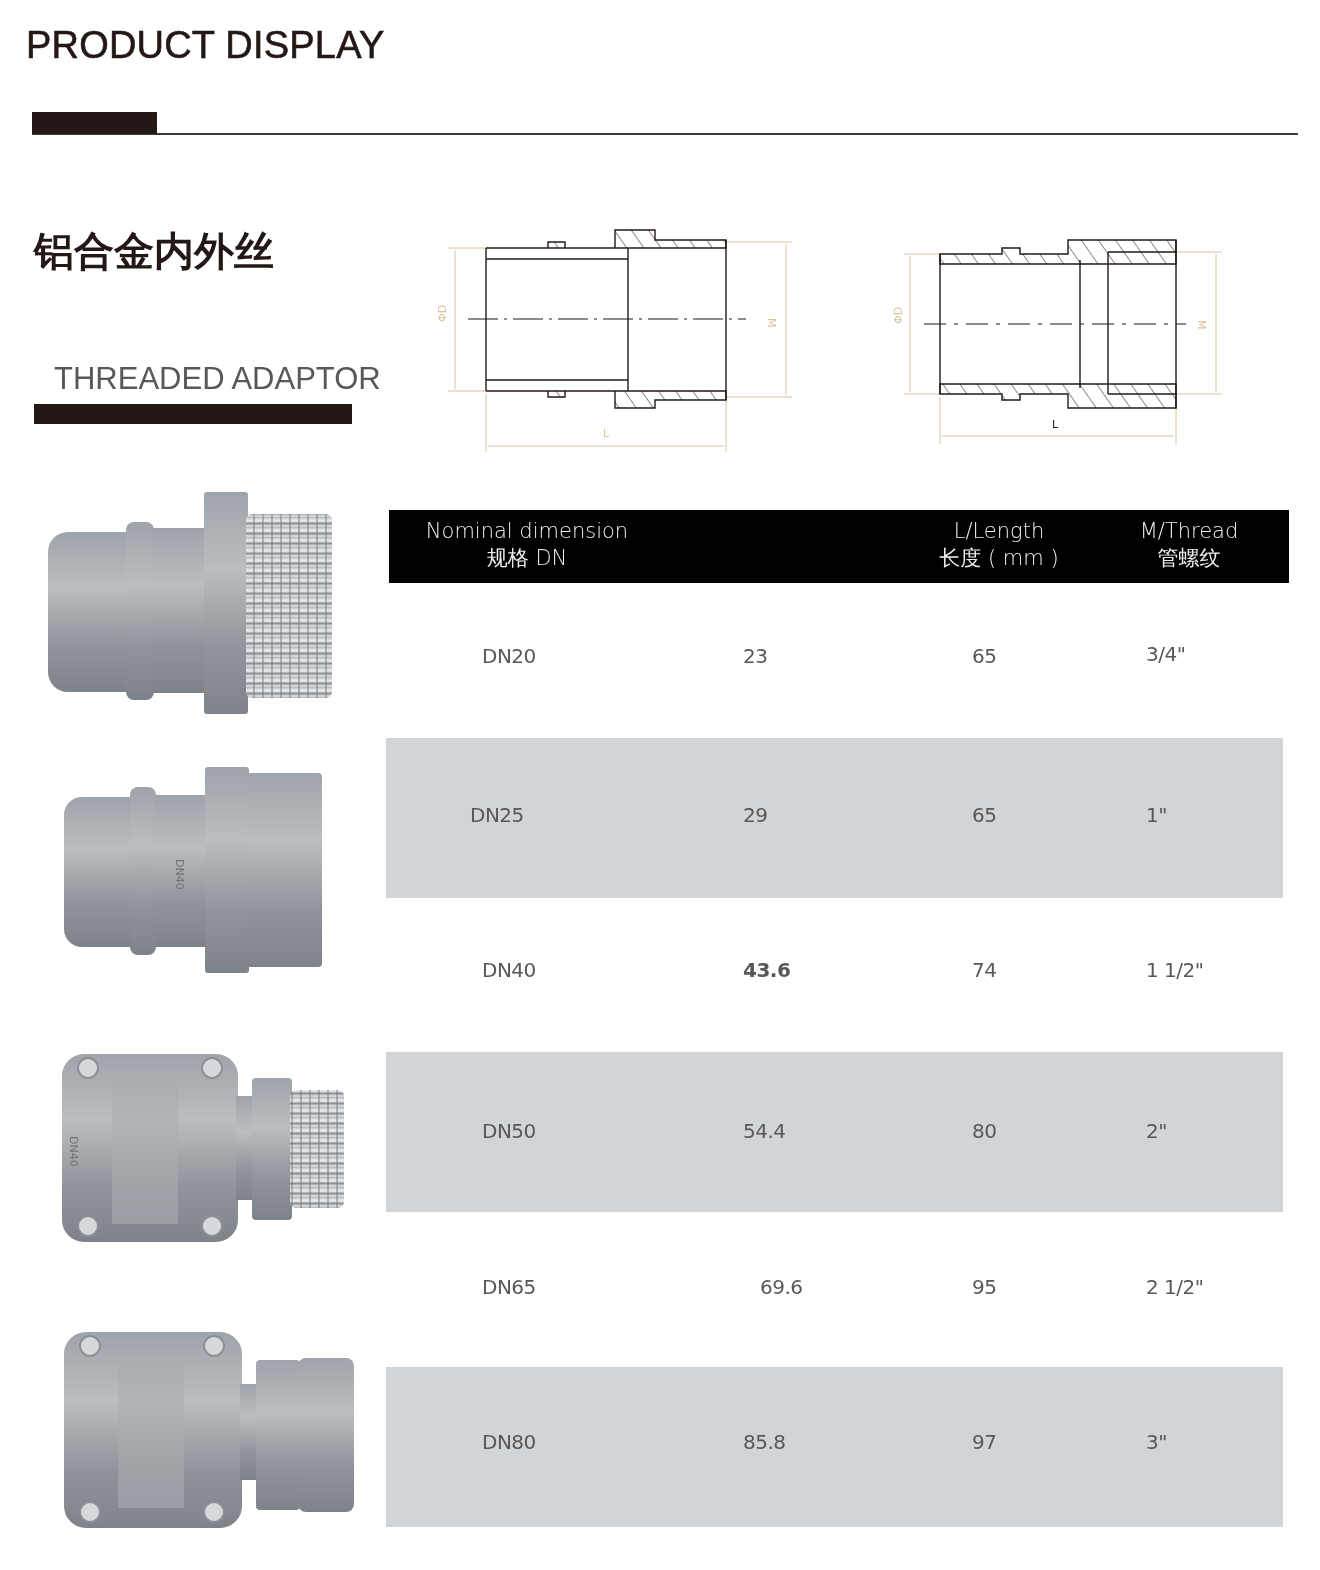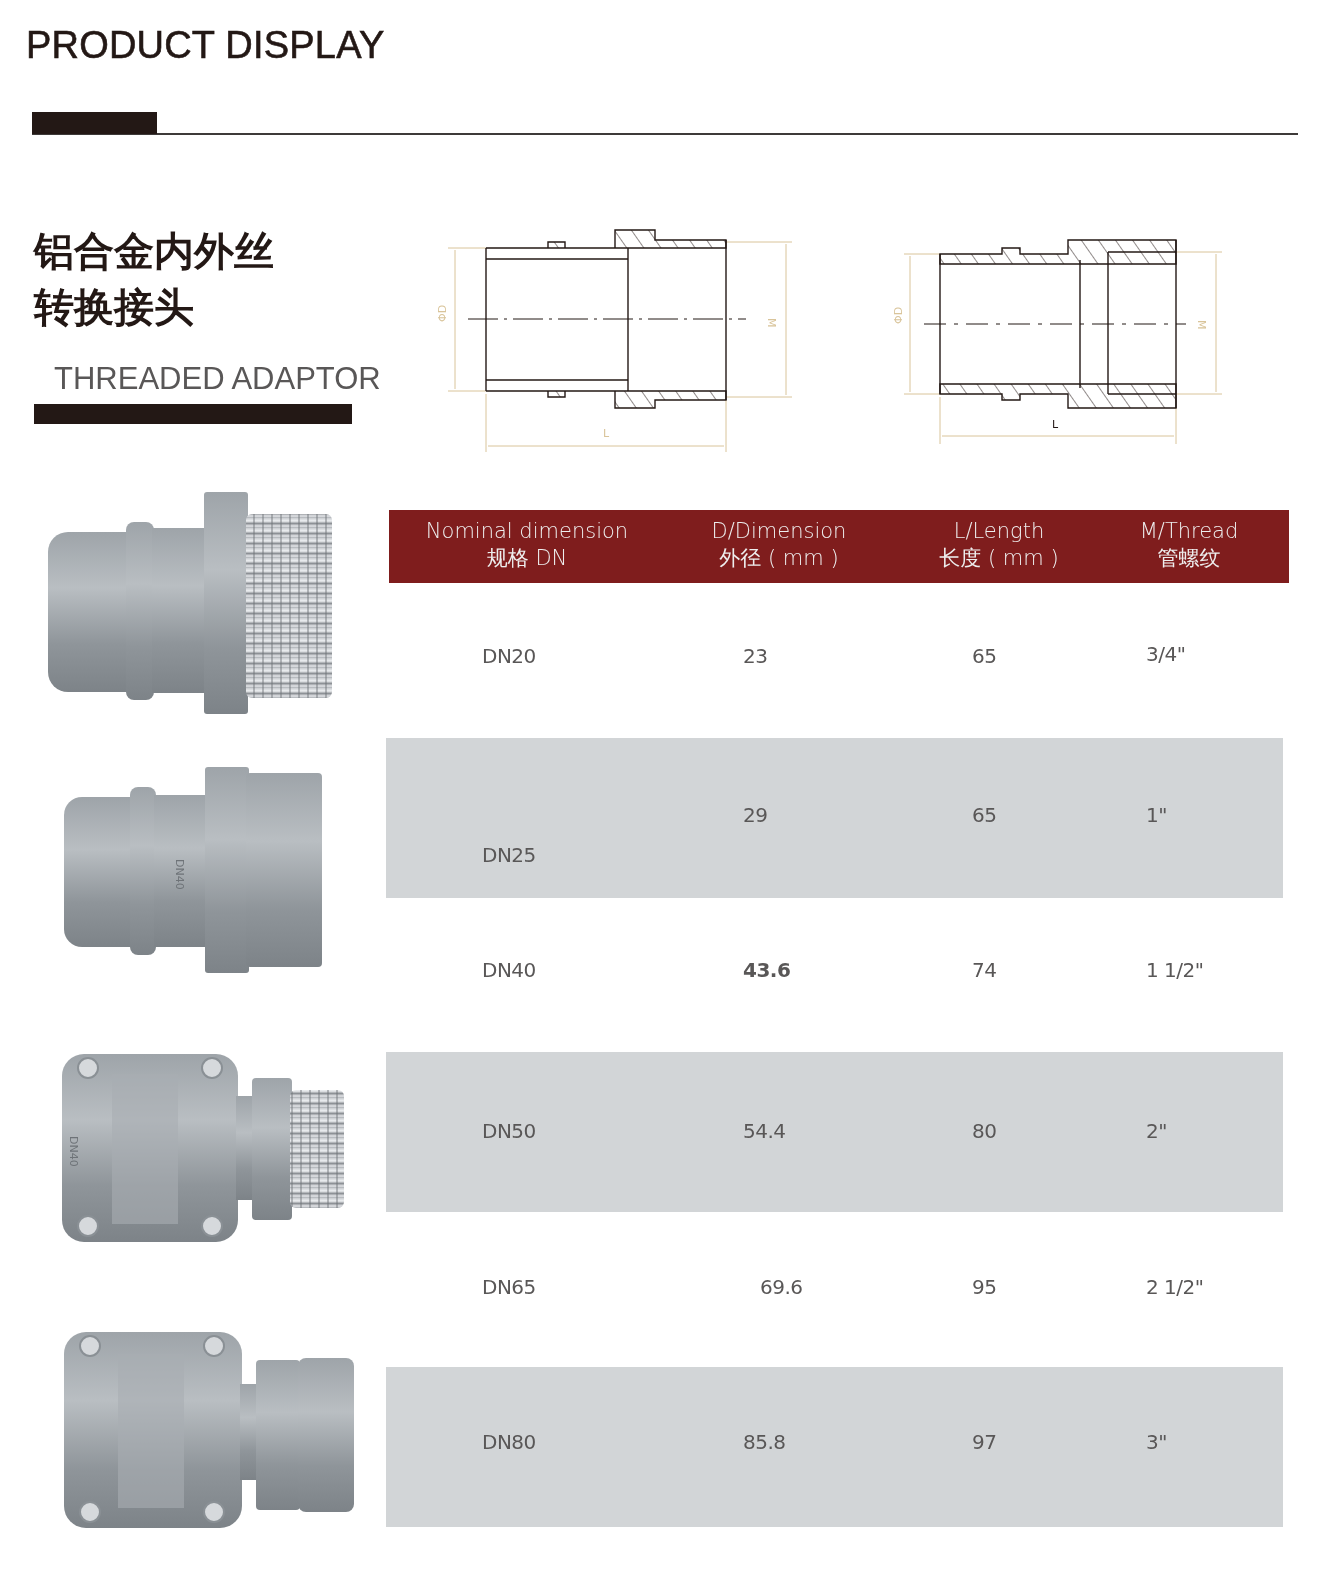--- a/index.html
+++ b/index.html
@@ -28,21 +28,21 @@
 
     .drawing { position: absolute; }
     .drawing svg { display: block; }
 
     .photo { position: absolute; }
     .photo svg { display: block; }
 
     .spec-table { position: absolute; left: 386px; top: 510px; width: 903px; }
     .thead {
       position: absolute; left: 3px; top: 0; width: 900px; height: 73px;
-      background: #7f1d1d; color: #ececec;
+      background: #000000; color: #ececec;
     }
     .th {
       position: absolute; top: 8px; text-align: center;
       font-family: "DejaVu Sans", sans-serif; font-size: 21px; line-height: 27px;
       font-weight: 300; color: #eeeeee;
     }
     .band { position: absolute; left: 0; width: 897px; height: 160px; background: #d2d5d7; }
     .cell {
       position: absolute; font-family: "DejaVu Sans", sans-serif;
       font-size: 20px; color: #595757; letter-spacing: -0.5px;
@@ -50,21 +50,20 @@
   </style>
 </head>
 <body>
 
 <h1 class="page-title">PRODUCT DISPLAY</h1>
 <div class="title-rule"></div>
 <div class="title-block"></div>
 
 <div class="cn-title">
   <div>铝合金内外丝</div>
-  <div>转换接头</div>
 </div>
 <div class="en-subtitle">THREADED ADAPTOR</div>
 <div class="sub-block"></div>
 
 <div class="drawing" style="left:420px; top:222px;">
   <svg width="400" height="240" viewBox="0 0 400 240">
     <defs>
       <pattern id="hatch1" width="14" height="14" patternUnits="userSpaceOnUse" patternTransform="rotate(-35)">
         <line x1="0" y1="0" x2="0" y2="14" stroke="#231815" stroke-width="1"></line>
       </pattern>
@@ -209,24 +208,20 @@
     <rect x="236" y="32" width="56" height="154" rx="8" fill="url(#pvc)"></rect>
   </svg>
 </div>
 
 <div class="spec-table">
   <div class="thead">
     <div class="th" style="left:28px; width:220px;">
       <div>Nominal dimension</div>
       <div>规格  DN</div>
     </div>
-    <div class="th" style="left:300px; width:180px;">
-      <div>D/Dimension</div>
-      <div>外径 ( mm )</div>
-    </div>
     <div class="th" style="left:525px; width:170px;">
       <div>L/Length</div>
       <div>长度 ( mm )</div>
     </div>
     <div class="th" style="left:730px; width:140px;">
       <div>M/Thread</div>
       <div>管螺纹</div>
     </div>
   </div>
 
@@ -235,21 +230,21 @@
   <div class="band" style="top:857px;"></div>
 
   <div>
     <span class="cell" style="left:96px; top:134px;">DN20</span>
     <span class="cell" style="left:357px; top:134px;">23</span>
     <span class="cell" style="left:586px; top:134px;">65</span>
     <span class="cell" style="left:760px; top:132px;">3/4"</span>
   </div>
 
   <div>
-    <span class="cell" style="left:96px; top:293px;margin-top:40px;">DN25</span>
+    <span class="cell" style="left:84px; top:293px;">DN25</span>
     <span class="cell" style="left:357px; top:293px;text-align:center;">29</span>
     <span class="cell" style="left:586px; top:293px;">65</span>
     <span class="cell" style="left:760px; top:293px;">1"</span>
   </div>
 
   <div>
     <span class="cell" style="left:96px; top:448px;">DN40</span>
     <span class="cell" style="left:357px; top:448px;font-weight:bold;">43.6</span>
     <span class="cell" style="left:586px; top:448px;">74</span>
     <span class="cell" style="left:760px; top:448px;">1 1/2"</span>

